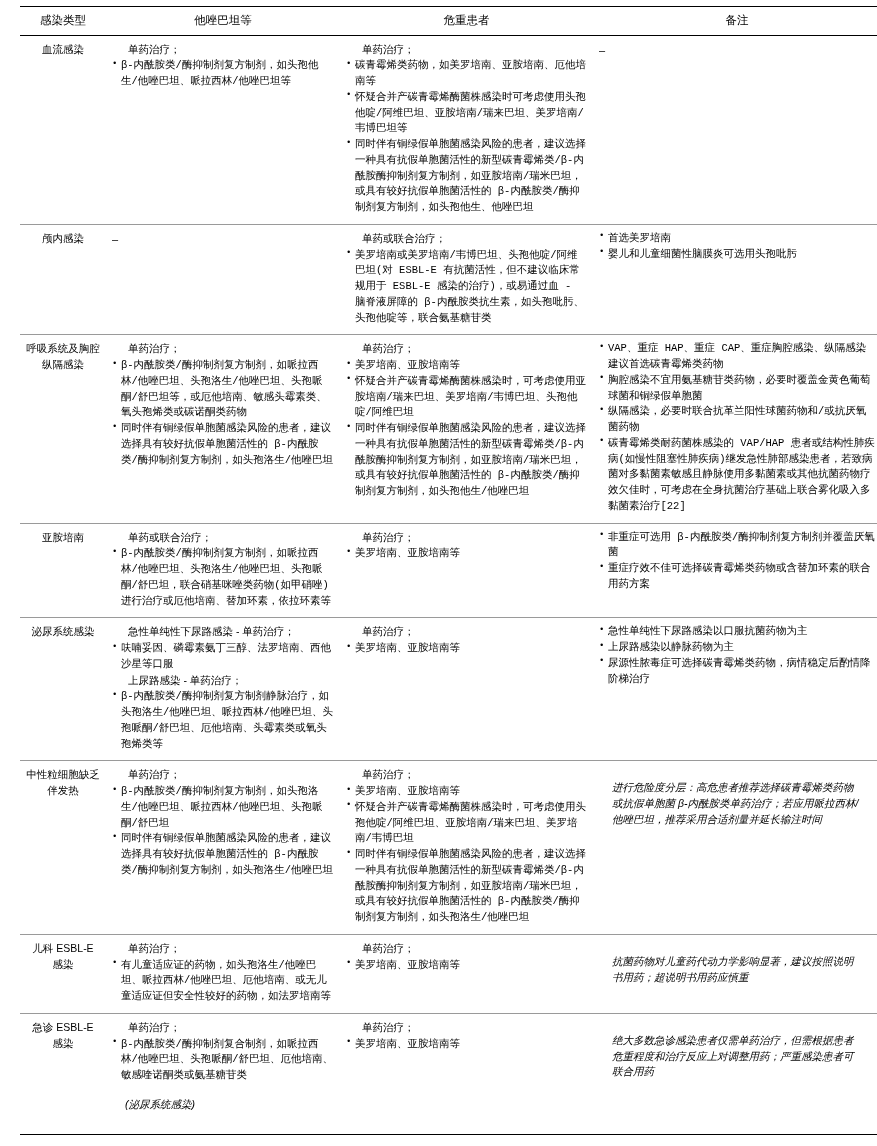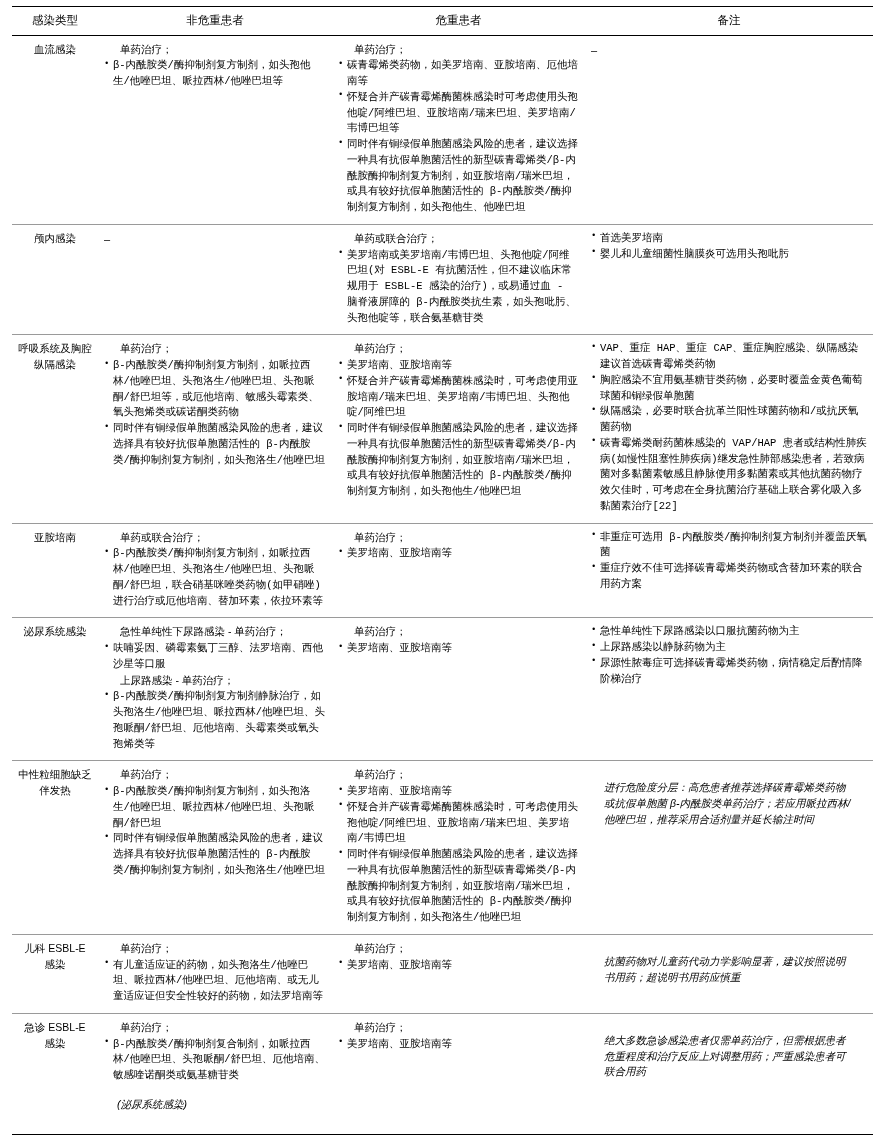--- a/index.html
+++ b/index.html
@@ -10,21 +10,21 @@
   body {
     width: 877px;
     font-family: "Liberation Sans", "DejaVu Sans", sans-serif;
     color: #000;
   }
   .page {
     width: 707px;
     min-height: 1146px;
     position: relative;
     box-sizing: border-box;
-    padding: 6px 8px 0 12px;
+    padding: 6px 8px 0 20px;
   }
   table.tbl {
     width: 861px;
     border-collapse: collapse;
     table-layout: fixed;
     font-size: 11px;
     line-height: 1.45;
   }
   table.tbl thead th {
     border-top: 1.2px solid #000;
@@ -95,21 +95,21 @@
   <table class="tbl">
     <colgroup>
       <col class="c1">
         <col class="c2">
         <col class="c3">
         <col class="c4">
     </colgroup>
     <thead>
       <tr>
         <th>感染类型</th>
-        <th>非危重患者</th>
+        <th>他唑巴坦等</th>
         <th>危重患者</th>
         <th>备注</th>
       </tr>
     </thead>
     <tbody>
 
       <tr>
         <td class="cell-type">血流感染</td>
         <td>
           <p class="lead">单药治疗；</p>

